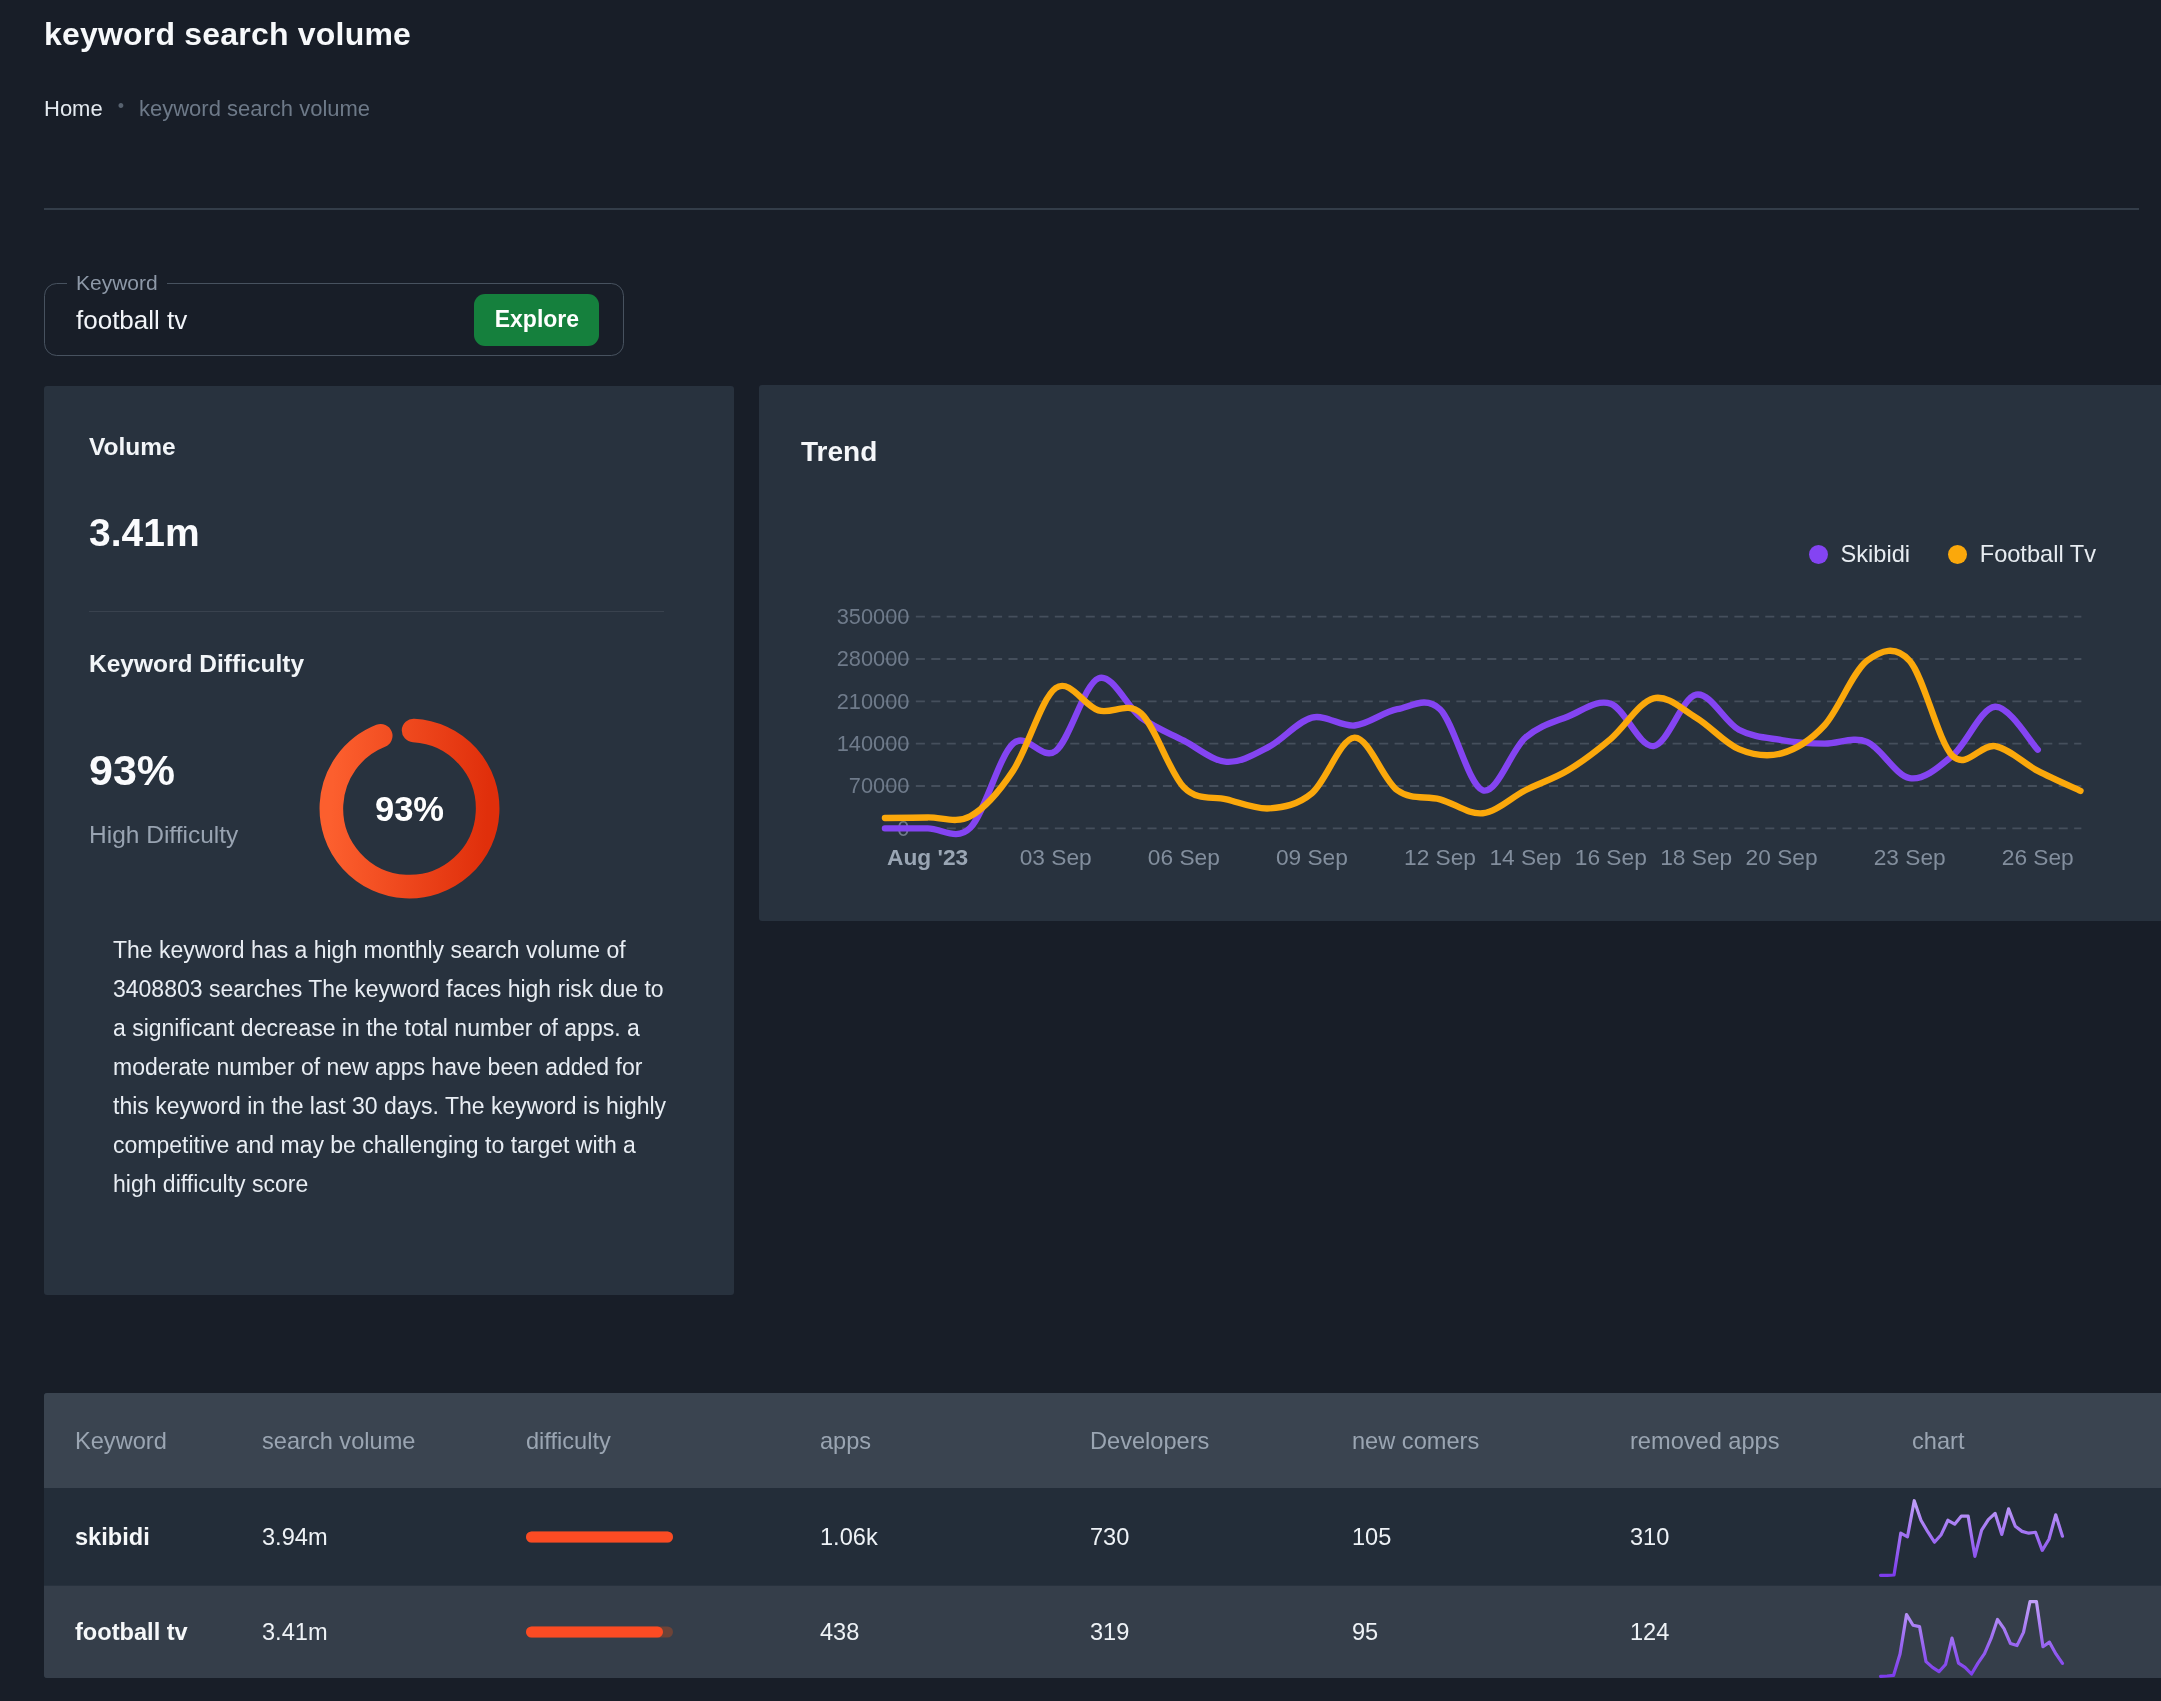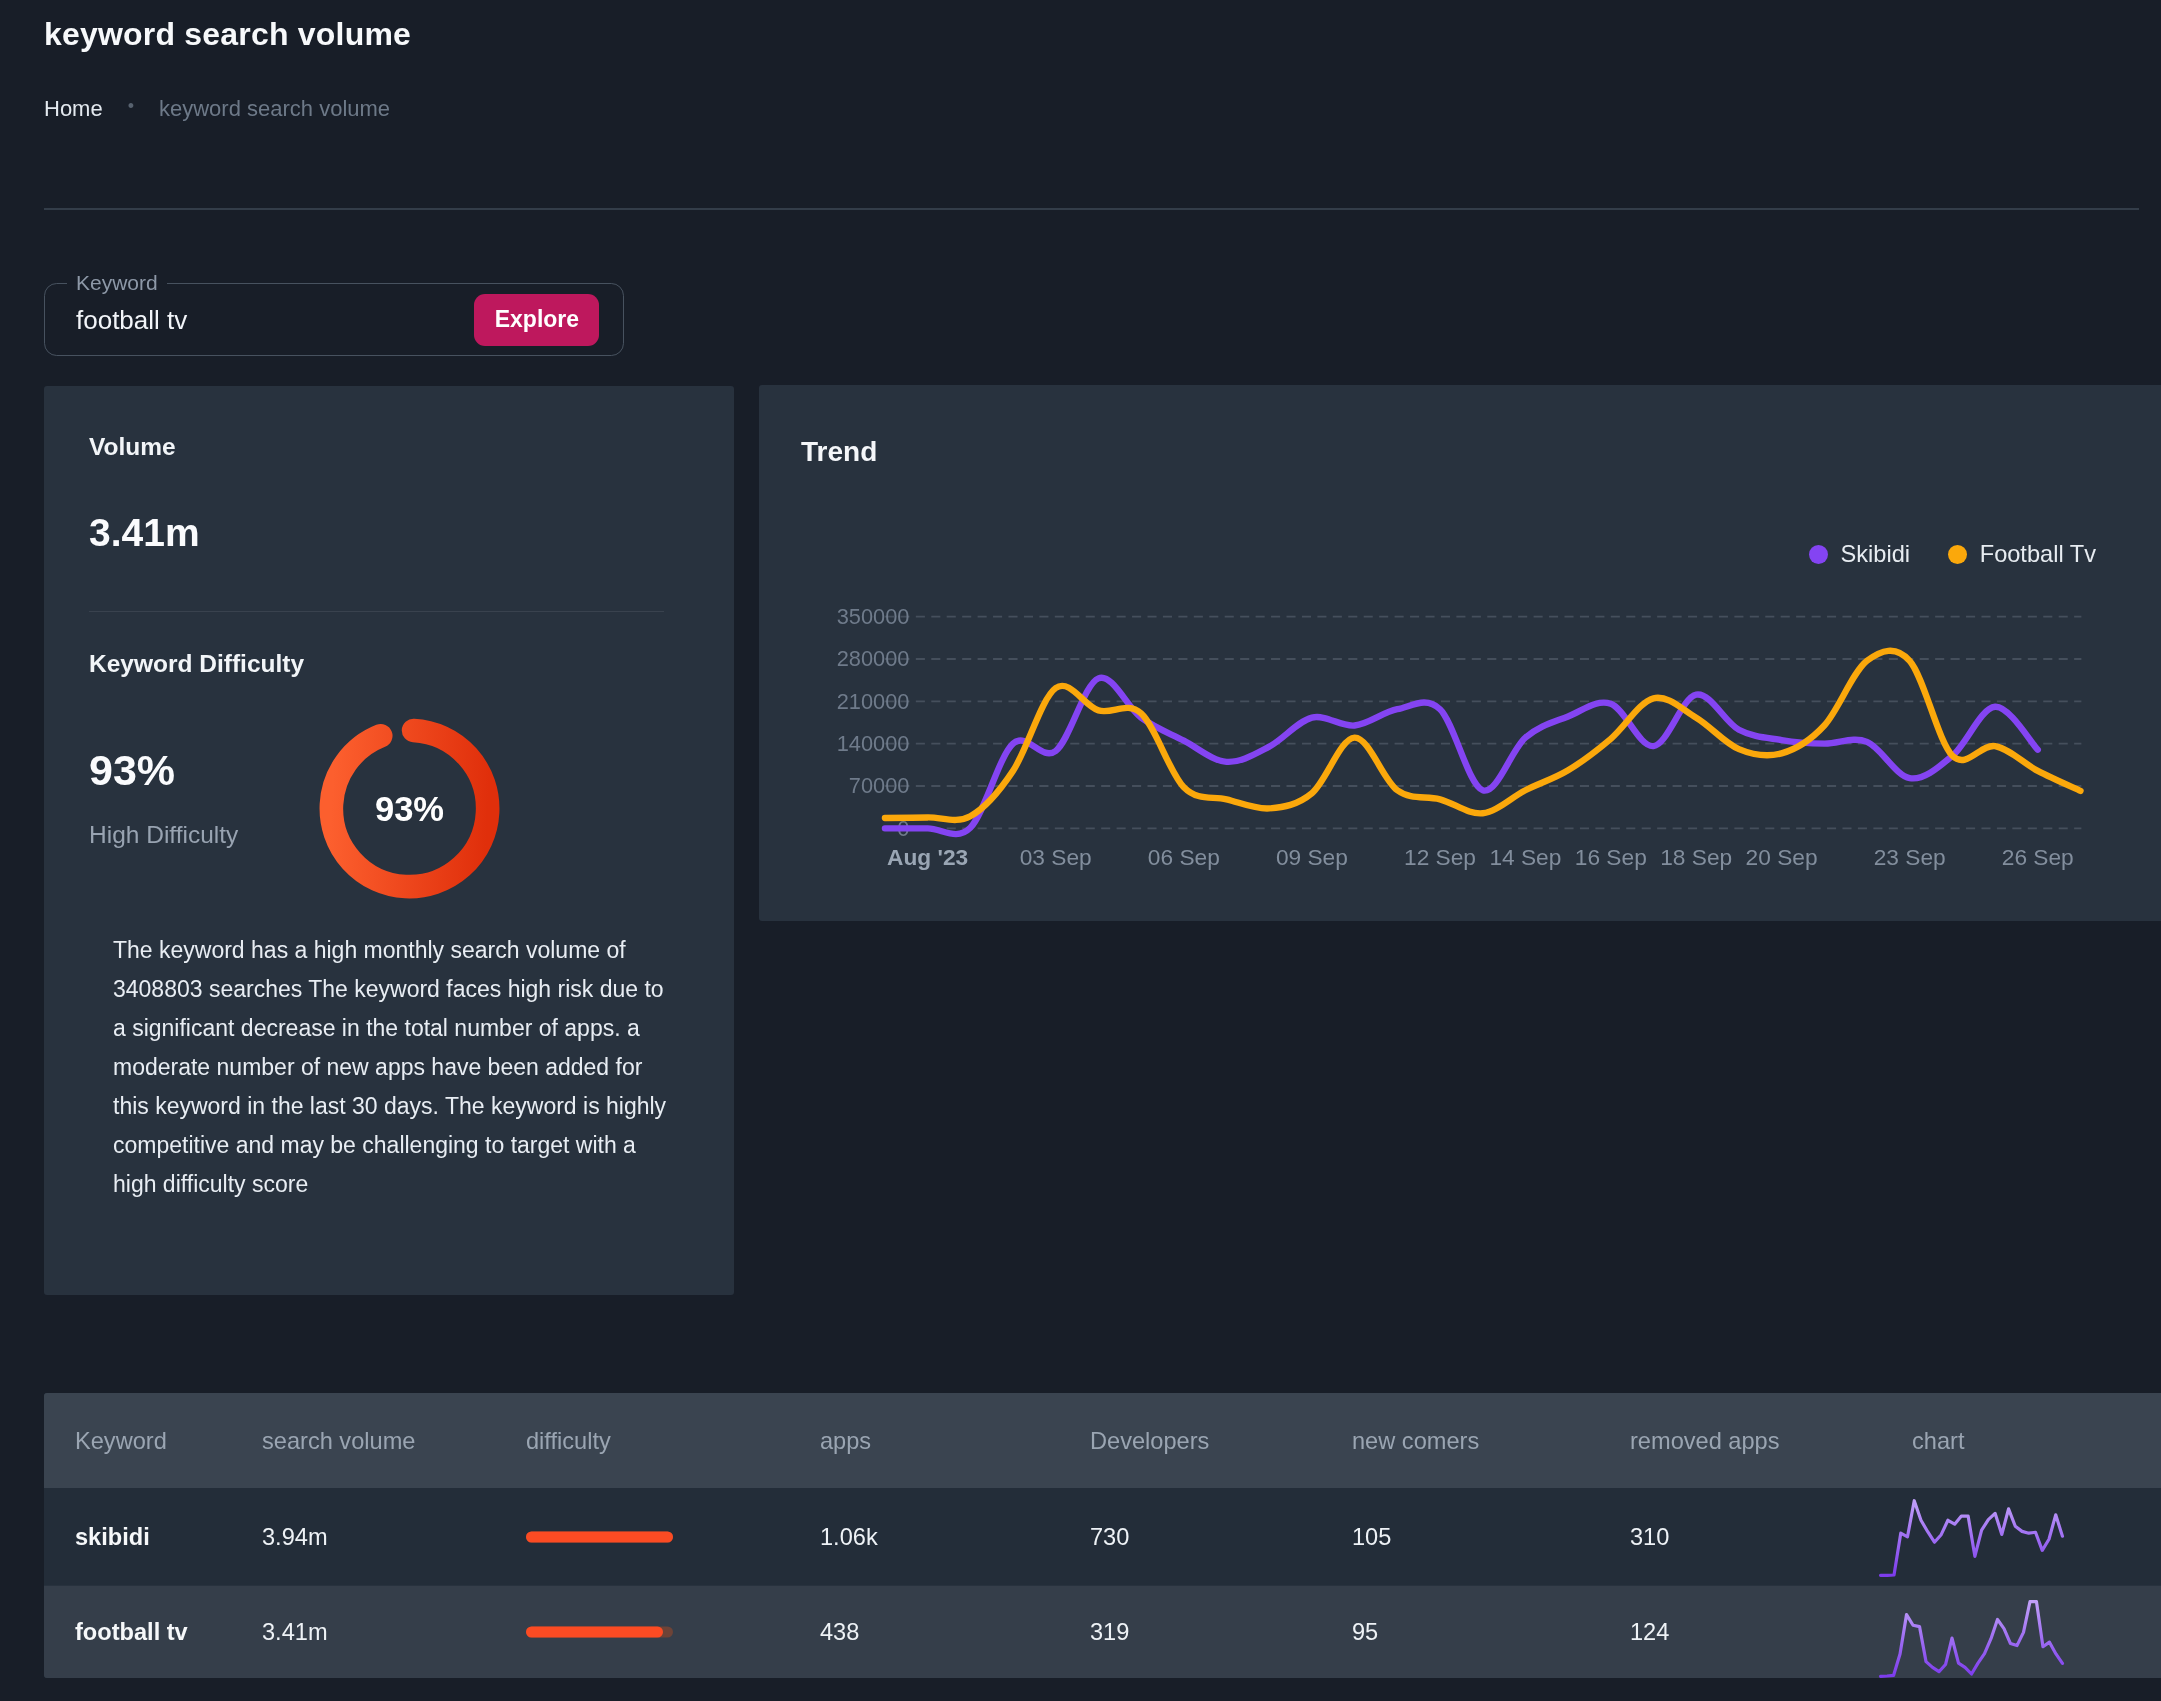--- a/index.html
+++ b/index.html
@@ -5,32 +5,32 @@
   html,body{margin:0;padding:0;}
   body{
     width:2162px;height:1702px;position:relative;overflow:hidden;
     background:#181e28;
     font-family:"Liberation Sans", sans-serif;
     -webkit-font-smoothing:antialiased;
   }
   .abs{position:absolute;}
   
   .page-title{left:44px;top:16.4px;font-size:32px;font-weight:700;color:#f7f9fb;letter-spacing:0.2px;}
-  .breadcrumb{left:44px;top:96px;display:flex;gap:25px;font-size:22px;}
+  .breadcrumb{left:44px;top:96px;display:flex;gap:15px;font-size:22px;}
   .crumb-home{color:#e3e9ef;cursor:pointer;}
   .crumb-sep{color:#57626f;font-size:18px;}
   .crumb-current{color:#6d7988;}
   .top-divider{left:44px;top:208px;width:2095px;height:1.8px;background:#333d49;}
   
   .kw-box{left:44px;top:283px;width:580px;height:73px;border:1.8px solid #47525f;border-radius:12.7px;box-sizing:border-box;}
   .kw-label{position:absolute;left:22px;top:-12.7px;background:#181e28;padding:0 9px;font-size:21px;color:#8d98a7;}
   .kw-input{position:absolute;left:29px;top:0;width:382px;height:100%;background:transparent;border:none;outline:none;
     font-family:"Liberation Sans",sans-serif;font-size:26px;color:#f2f5f9;}
   .explore-btn{position:absolute;right:23.6px;top:50%;transform:translateY(-50%);width:125px;height:52px;
-    background:#be185d;color:#ffffff;font-size:23px;font-weight:700;border:none;border-radius:11px;
+    background:#15803d;color:#ffffff;font-size:23px;font-weight:700;border:none;border-radius:11px;
     font-family:"Liberation Sans",sans-serif;cursor:pointer;display:flex;align-items:center;justify-content:center;}
   
   .card{position:absolute;background:#28323e;border-radius:3px;padding-left:24px;}
   .volume-card{left:44px;top:386px;width:666px;height:909px;}
   .trend-card{left:759px;top:385px;width:1382px;height:536px;}
   .table-card{left:44px;top:1393px;width:2097px;height:285px;overflow:hidden;}
   .section-h{font-size:24.5px;font-weight:700;color:#f2f5f8;}
   .vol-title{left:45px;top:47px;}
   .vol-value{left:45px;top:125px;font-size:39px;font-weight:700;color:#fafbfd;}
   .vol-divider{left:45px;top:225px;width:575px;height:0.9px;background:#39424e;}

